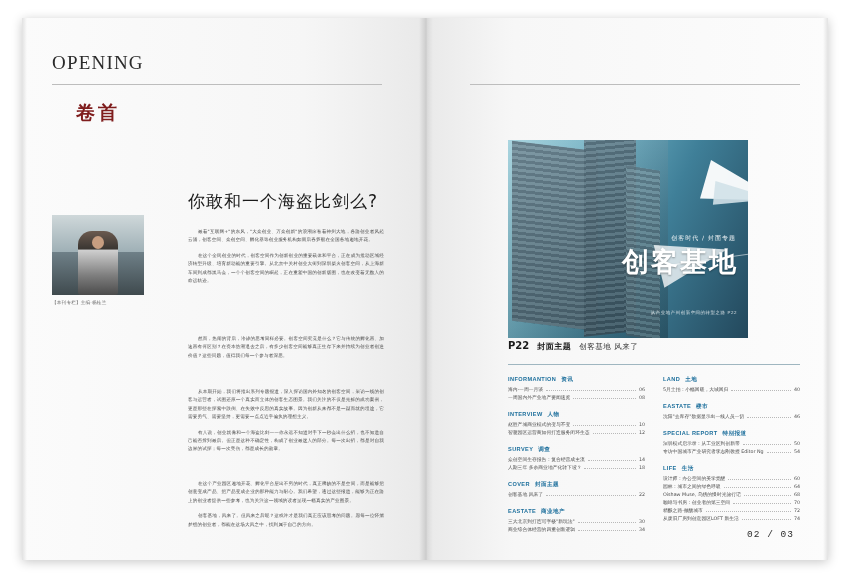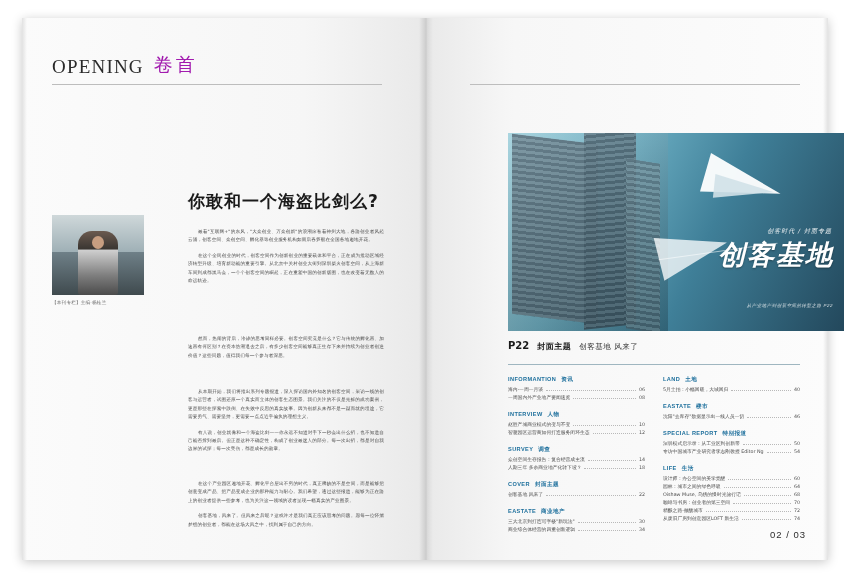--- a/index.html
+++ b/index.html
@@ -64,34 +64,35 @@
     position: absolute; left: 823px; top: 18px; width: 5px; height: 542px;
     background: linear-gradient(270deg, rgba(0,0,0,0.10), rgba(0,0,0,0));
   }
 
   
   .hdr-left {
     position: absolute;
     left: 52px;
     top: 52px;
     display: flex;
-    align-items: flex-end;
-    gap: 10px;
+    align-items: center;
+    gap: 26px;
+    flex-direction: column;
   }
   .hdr-en {
     font-family: "Liberation Serif", serif;
     font-size: 19px;
     letter-spacing: 1.2px;
     color: #2a2a2a;
   }
   .hdr-cn {
     font-family: "DejaVu Sans", sans-serif;
     font-size: 19px;
-    font-weight: normal;
-    color: #a21caf;
+    font-weight: bold;
+    color: #7f1d1d;
     letter-spacing: 3px;
   }
   .hdr-rule-left {
     position: absolute;
     left: 52px;
     top: 84px;
     width: 330px;
     height: 1px;
     background: #bdbdbd;
   }
@@ -133,21 +134,21 @@
     color: #666;
     letter-spacing: 0.2px;
   }
 
   .article-title {
     position: absolute;
     left: 188px;
     top: 190px;
     font-family: "DejaVu Sans", sans-serif;
     font-size: 17px;
-    font-weight: bold;
+    font-weight: normal;
     color: #1a1a1a;
     letter-spacing: 1px;
     white-space: nowrap;
   }
 
   .body-col {
     position: absolute;
     left: 188px;
     top: 228px;
     width: 196px;
@@ -197,26 +198,25 @@
     top: 84px;
     width: 330px;
     height: 1px;
     background: #bdbdbd;
   }
 
   
   .cover {
     position: absolute;
     left: 508px;
-    top: 133px;
-    width: 336px;
+    top: 140px;
+    width: 240px;
     height: 198px;
     overflow: hidden;
     background: linear-gradient(135deg,#2f4f63 0%, #3d6a80 40%, #63a0b4 100%);
-    font-style: italic;
   }
   .cover .sky-grad {
     position: absolute; inset: 0;
     background: linear-gradient(115deg,#9fd0dc 0%, #6fb2c6 28%, #3f7f98 58%, #23485c 100%);
   }
   .cover .bld1 {
     position: absolute; left: 4px; top: 6px; width: 86px; height: 180px;
     background: repeating-linear-gradient(180deg,#4e6876 0 3px,#6b8895 3px 6px);
     transform: skewY(7deg);
     opacity: 0.95;
@@ -385,23 +385,23 @@
   .toc-item .dots {
     flex: 1 1 auto;
     border-bottom: 1px dotted #b9b9b9;
     margin: 0 3px 1px 3px;
     height: 4px;
   }
   .toc-item .pg { flex: 0 0 auto; color: #555; }
 
   .folio {
     position: absolute;
-    right: 44px;
+    right: 56px;
     bottom: 38px;
-    font-family: Liberation Sans, sans-serif;
+    font-family: Liberation Mono, monospace;
     font-size: 9.5px;
     color: #2c2c2c;
     letter-spacing: 1px;
   }
 </style>
 </head>
 <body>
 
 <div id="spread">
 

